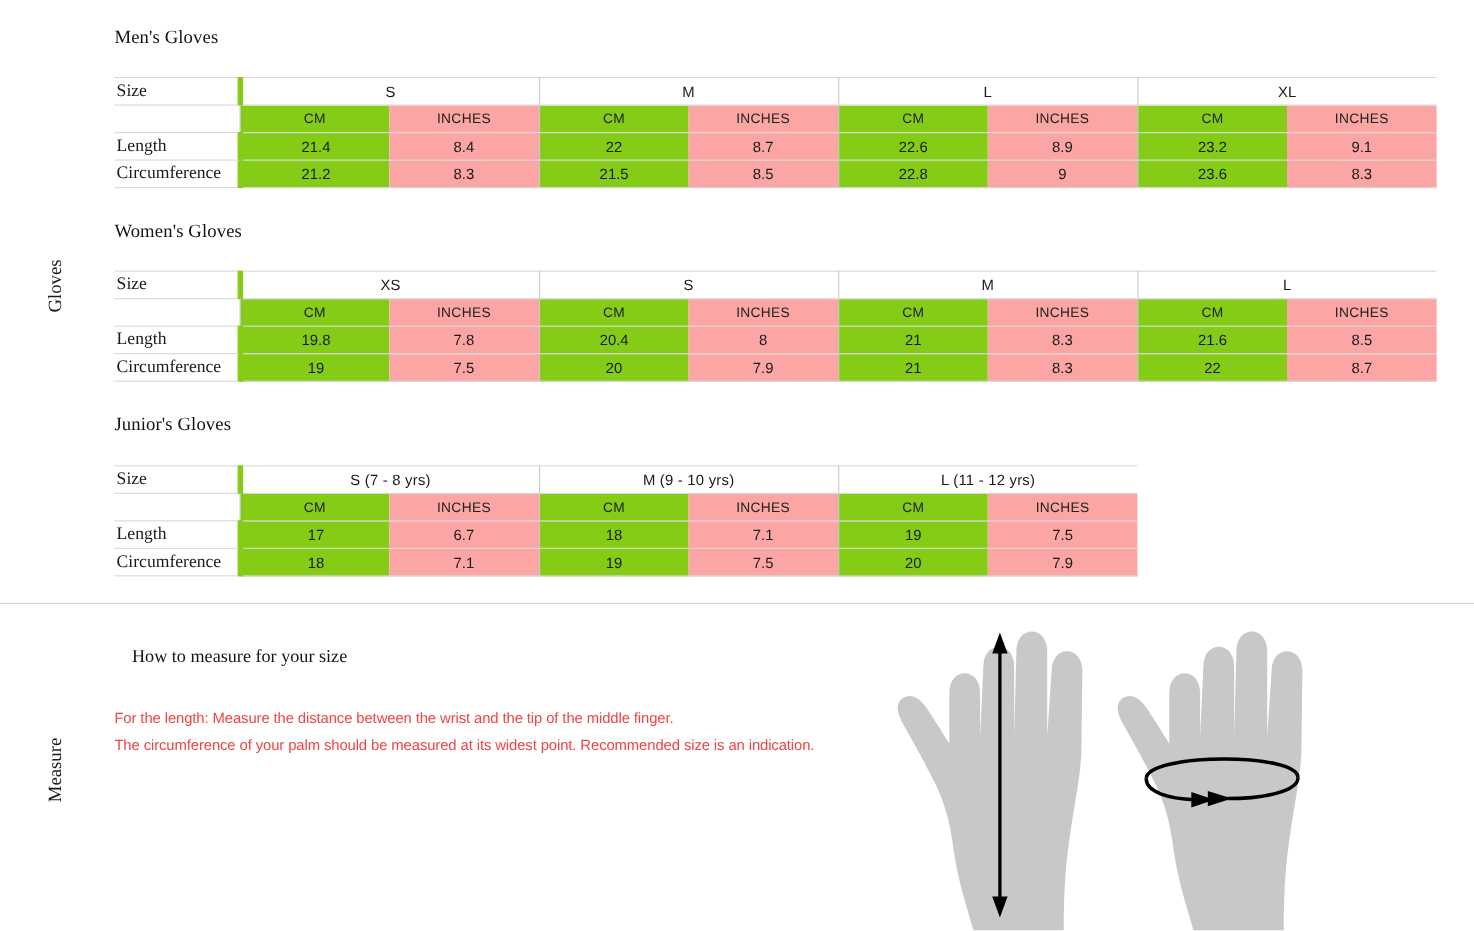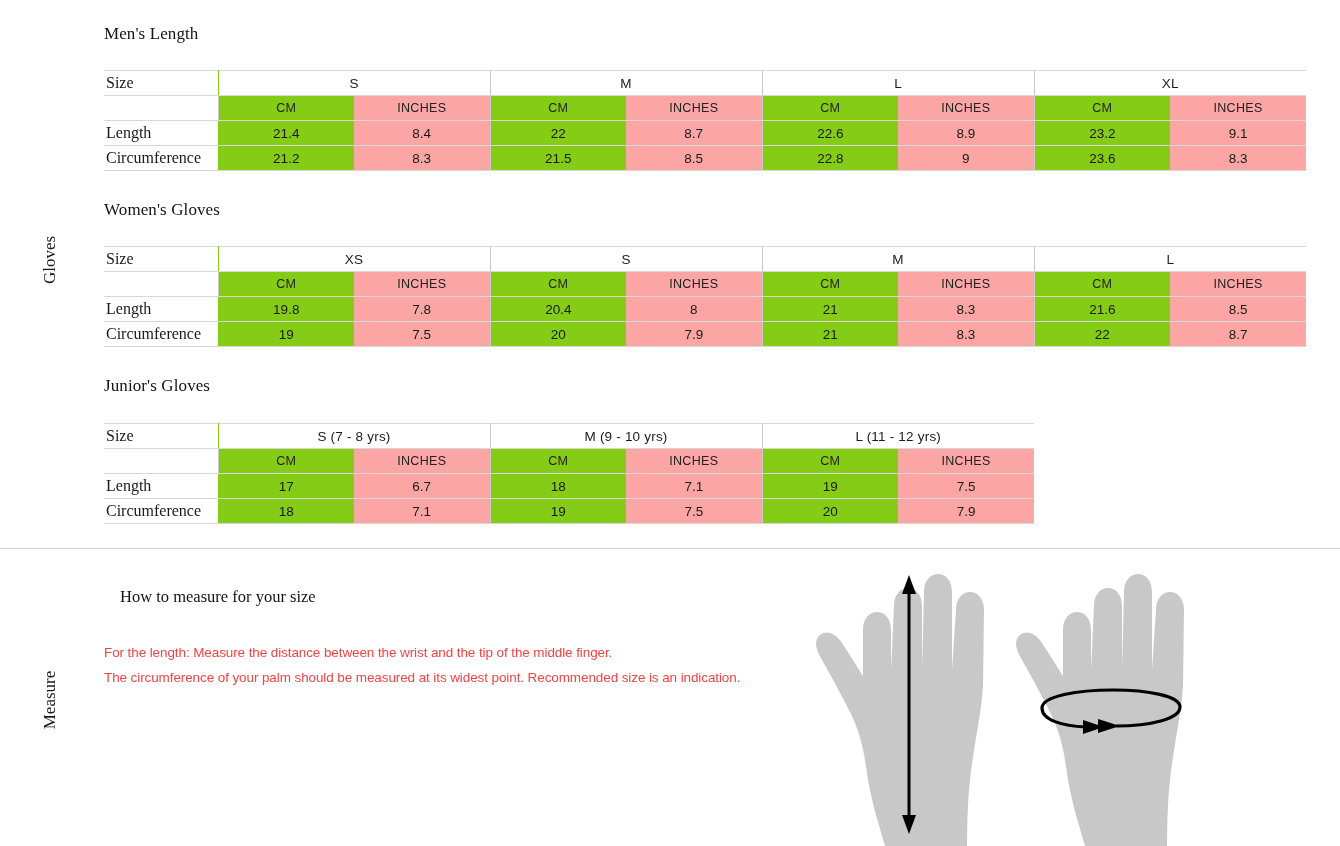--- a/index.html
+++ b/index.html
@@ -64,21 +64,21 @@
     vertical-align: middle;
     text-align: center;
     font-weight: 400;
   }
   
   .rowlabel {
     font-family: "Liberation Serif", serif;
     font-size: 16px;
     text-align: left !important;
     padding-left: 2px !important;
-    border-right: 1px solid #84cc16;
+    border-right: 5px solid #84cc16;
     width: 114px;
   }
   .rowlabel.blank { border-right: 1px solid #c9c9c9; }
   
   .group-head {
     font-family: "Liberation Sans", sans-serif;
     font-weight: bold;
     font-size: 13.5px;
     letter-spacing: 0.2px;
     border-right: 1px solid #c9c9c9;
@@ -128,21 +128,21 @@
   .hands { position: absolute; }
 </style>
 </head>
 <body>
 
 <div class="side-label" id="side-gloves">Gloves</div>
 <div class="side-label" id="side-measure">Measure</div>
 
 <div class="content">
 
-  <h2 class="section-heading" style="position:absolute;top:24px;left:0;">Men's Length</h2>
+  <h2 class="section-heading" style="position:absolute;top:24px;left:0;">Men's Gloves</h2>
   <div style="position:absolute;top:70px;left:0;width:1201px;">
     <table class="size-table" id="table-mens" style="width:1201px;">
         <colgroup>
           <col style="width:114px">
           <col style="width:136px">
           <col style="width:136px">
           <col style="width:136px">
           <col style="width:136px">
           <col style="width:136px">
           <col style="width:136px">

